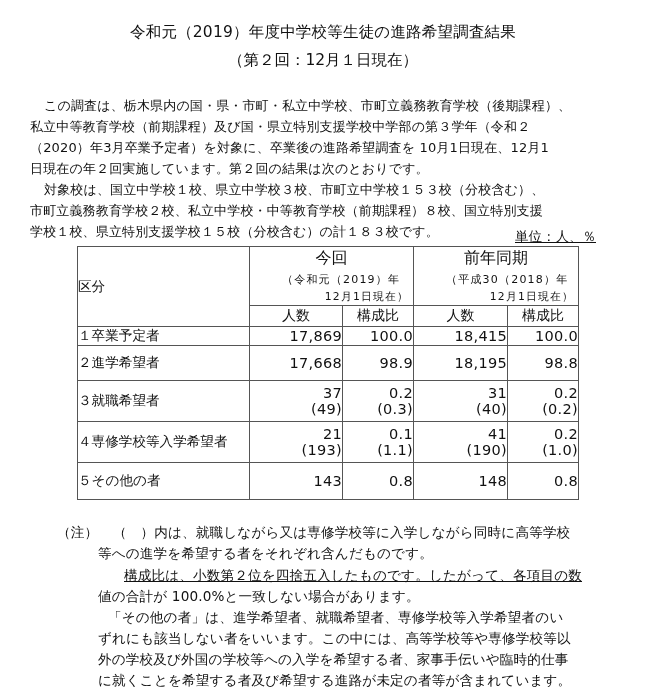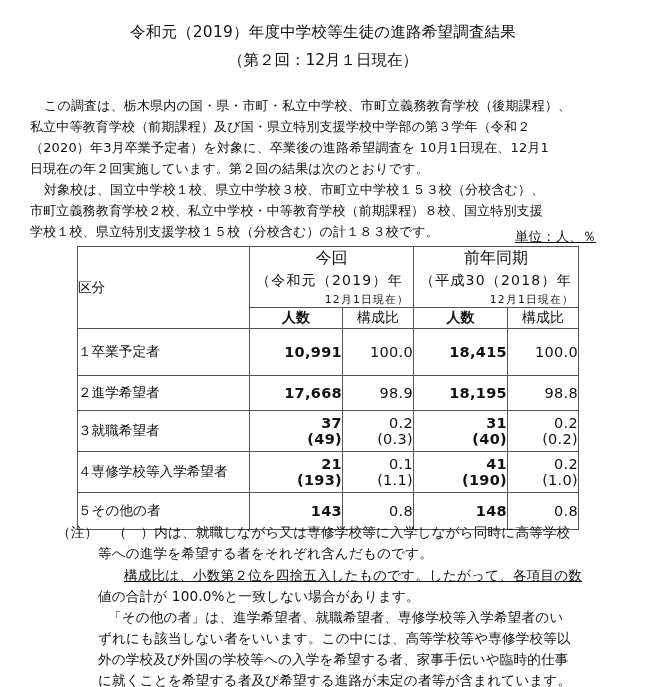--- a/index.html
+++ b/index.html
@@ -7,25 +7,25 @@
          font-family:"DejaVu Sans", sans-serif; color:#111; }
   .abs { position:absolute; white-space:nowrap; }
   .title { top:22px; left:0; width:646px; text-align:center; font-size:15.5px; letter-spacing:0.2px; }
   .subtitle { top:50px; left:0; width:646px; text-align:center; font-size:15.5px; }
   .para { font-size:13px; line-height:21px; left:30px; letter-spacing:0.15px; }
   .u { }
   .unit { top:228px; left:515px; font-size:13.5px; text-decoration:underline; }
   table.t { position:absolute; left:77px; top:246px; border-collapse:collapse;
             font-size:13.6px; }
   table.t td { border:1.4px solid #555; padding:0; }
-  td.dash-r { border-right:1px dashed #666 !important;font-weight:bold; }
+  td.dash-r { border-right:1px dashed #666 !important; }
   td.lab { padding-left:6px; vertical-align:middle; }
   td.num { text-align:right; padding-right:4px; font-size:14.5px; letter-spacing:0.3px; }
   .hdr-top { text-align:center; font-size:16px; }
-  .hdr-sub1 { font-size:14px; text-align:left; padding-left:6px; letter-spacing:1.2px; }
+  .hdr-sub1 { font-size:11px; text-align:left; padding-left:6px; letter-spacing:1.2px;margin-left:26px; }
   .hdr-sub2 { font-size:10.8px; text-align:right; padding-right:4px; letter-spacing:1.2px; }
   .colh { text-align:center; font-size:14px; }
   .stack div { line-height:16px; }
   .note { font-size:13.6px; line-height:21.5px; letter-spacing:0.15px; }
 </style>
 </head>
 <body>
 
 <div class="abs title">令和元（2019）年度中学校等生徒の進路希望調査結果</div>
 <div class="abs subtitle">（第２回：12月１日現在）</div>
@@ -68,23 +68,23 @@
       <div class="hdr-sub2" style="margin-top:3px;">12月1日現在）</div>
     </td>
   </tr>
   <tr style="height:21px;">
     <td class="colh dash-r">人数</td>
     <td class="colh">構成比</td>
     <td class="colh dash-r">人数</td>
     <td class="colh">構成比</td>
   </tr>
 
-  <tr style="height:47px;">
+  <tr style="height:19px;">
     <td class="lab">１卒業予定者</td>
-    <td class="num dash-r">10,991</td>
+    <td class="num dash-r">17,869</td>
     <td class="num">100.0</td>
     <td class="num dash-r">18,415</td>
     <td class="num">100.0</td>
   </tr>
   <tr style="height:35px;">
     <td class="lab">２進学希望者</td>
     <td class="num dash-r">17,668</td>
     <td class="num">98.9</td>
     <td class="num dash-r">18,195</td>
     <td class="num">98.8</td>

